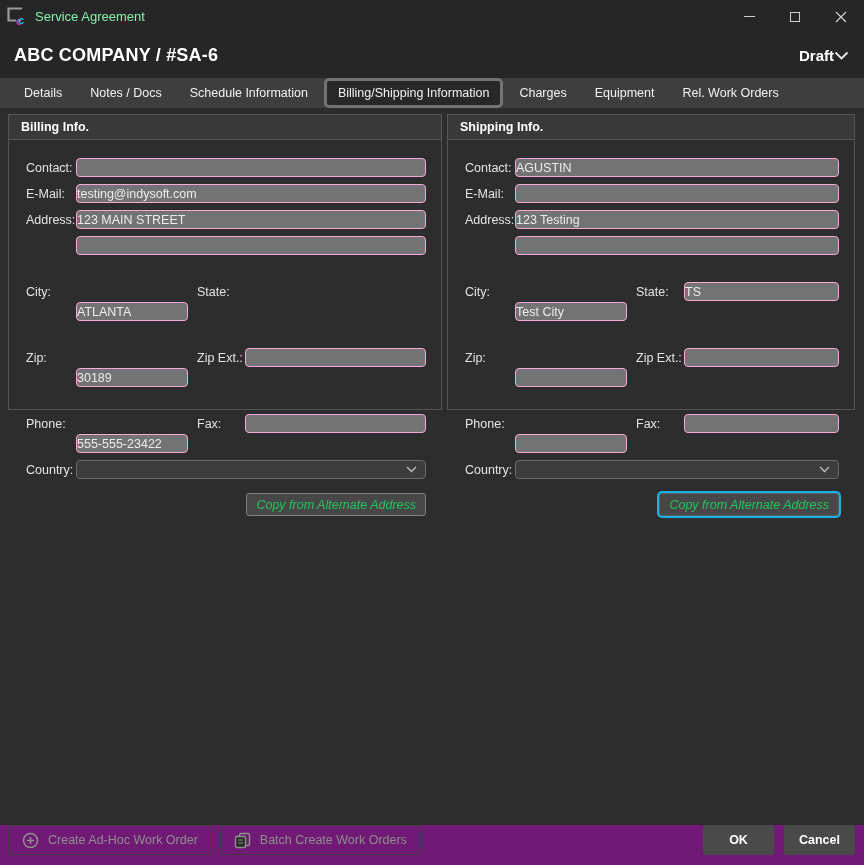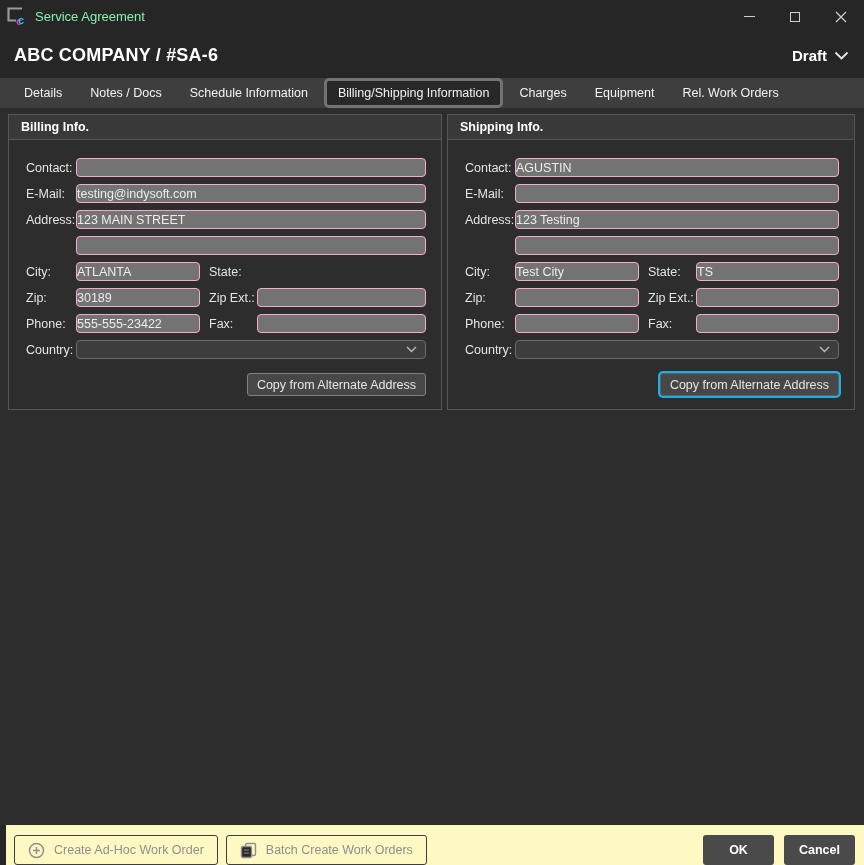--- a/index.html
+++ b/index.html
@@ -17,21 +17,21 @@
   .app-icon { width: 20px; height: 19px; margin: 0 8px 0 7px; flex: none; }
   .window-title { font-size: 13px; color: #86efac; }
   .win-controls { margin-left: auto; display: flex; height: 100%; }
   .win-btn { width: 46px; height: 100%; display: flex; align-items: center; justify-content: center; cursor: default; }
   .glyph-min { width: 11px; height: 1px; background: #cfcfcf; }
   .glyph-max { width: 10px; height: 10px; border: 1px solid #cfcfcf; }
 
   
   .header { height: 45px; display: flex; align-items: center; padding: 0 15px 0 14px; background: #262626; }
   .doc-title { font-size: 18px; font-weight: 700; color: #ffffff; letter-spacing: .2px; }
-  .status-dd { margin-left: auto; display: flex; align-items: center; gap: 7px; cursor: default; }
+  .status-dd { margin-left: auto; display: flex; align-items: center; cursor: default; }
   .status-label { font-size: 15px; font-weight: 700; color: #ffffff; }
 
   
   .tabbar { height: 30px; background: #3e3e3e; display: flex; align-items: stretch; padding-left: 10px; }
   .tab { display: flex; align-items: center; padding: 0 14px; font-size: 12.5px; color: #f2f2f2; white-space: nowrap; cursor: default; }
   .tab.selected {
     background: #282828;
     border: 3px solid #737373;
     border-radius: 5px;
     padding: 0 11px;
@@ -52,39 +52,39 @@
   .panel-body { padding: 18px 15px 0 17px; }
 
   .form-row { display: flex; align-items: center; margin-bottom: 7px; }
   .flabel  { width: 50px; flex: none; font-size: 12.5px; color: #e4e4e4; }
   .flabel2 { width: 48px; flex: none; margin-left: 9px; font-size: 12.5px; color: #e4e4e4; }
   .finput {
     height: 19px; background: #737373; border: 1px solid #f9a8d4; border-radius: 4px;
     color: #ececec; font-size: 12.5px; padding: 0 0; font-family: inherit; outline: none;
   }
   .full { flex: 1; min-width: 0; }
-  .city { width: 124px; flex: none; }
+  .city { width: 112px; flex: none; margin-top: 40px; }
   .f2 { flex: 1; min-width: 0; }
 
   .select {
     flex: 1; height: 19px; background: #3d3d3d; border: 1px solid #6b6b6b; border-radius: 4px;
     display: flex; align-items: center; justify-content: flex-end; padding-right: 8px; cursor: default;
   }
 
   .copy-row { display: flex; justify-content: flex-end; margin-top: 14px; padding-right: 0; }
   .copy-btn {
     height: 23px; background: #474747; border: 1px solid #818181; border-radius: 3px;
-    color: #e5e5e5; font-size: 12.5px; font-family: inherit; padding: 0 9px; cursor: default;
+    color: #22c55e; font-size: 12.5px; font-family: inherit; padding: 0 9px; cursor: default; font-style: italic;
   }
   .copy-btn.focused { box-shadow: 0 0 0 2px #17b1e8; border-color: #5f5f5f; }
 
   
   .footer {
-    position: absolute; left: 6px; right: 0; bottom: 0; height: 40px; background: #fef9c3;
-    display: flex; align-items: flex-end; padding: 0 9px 0 8px;
+    position: absolute; left: 0; right: 0; bottom: 0; height: 40px; background: #701a75;
+    display: flex; align-items: flex-start; padding: 0 9px 0 8px;
   }
   .ghost-btn {
     height: 30px; display: flex; align-items: center; gap: 9px;
     background: transparent; border: 1px solid #3e3e3e; border-radius: 3px;
     color: #8f8f8f; font-size: 12.5px; font-family: inherit; padding: 0 13px; margin-right: 8px; cursor: default;
   }
   .footer-right { margin-left: auto; display: flex; gap: 10px; }
   .primary-btn {
     min-width: 71px; height: 30px; background: #4a4a4a; border: none; border-radius: 3px;
     color: #ffffff; font-size: 12.5px; font-weight: 600; font-family: inherit; padding: 0 8px; cursor: default;

